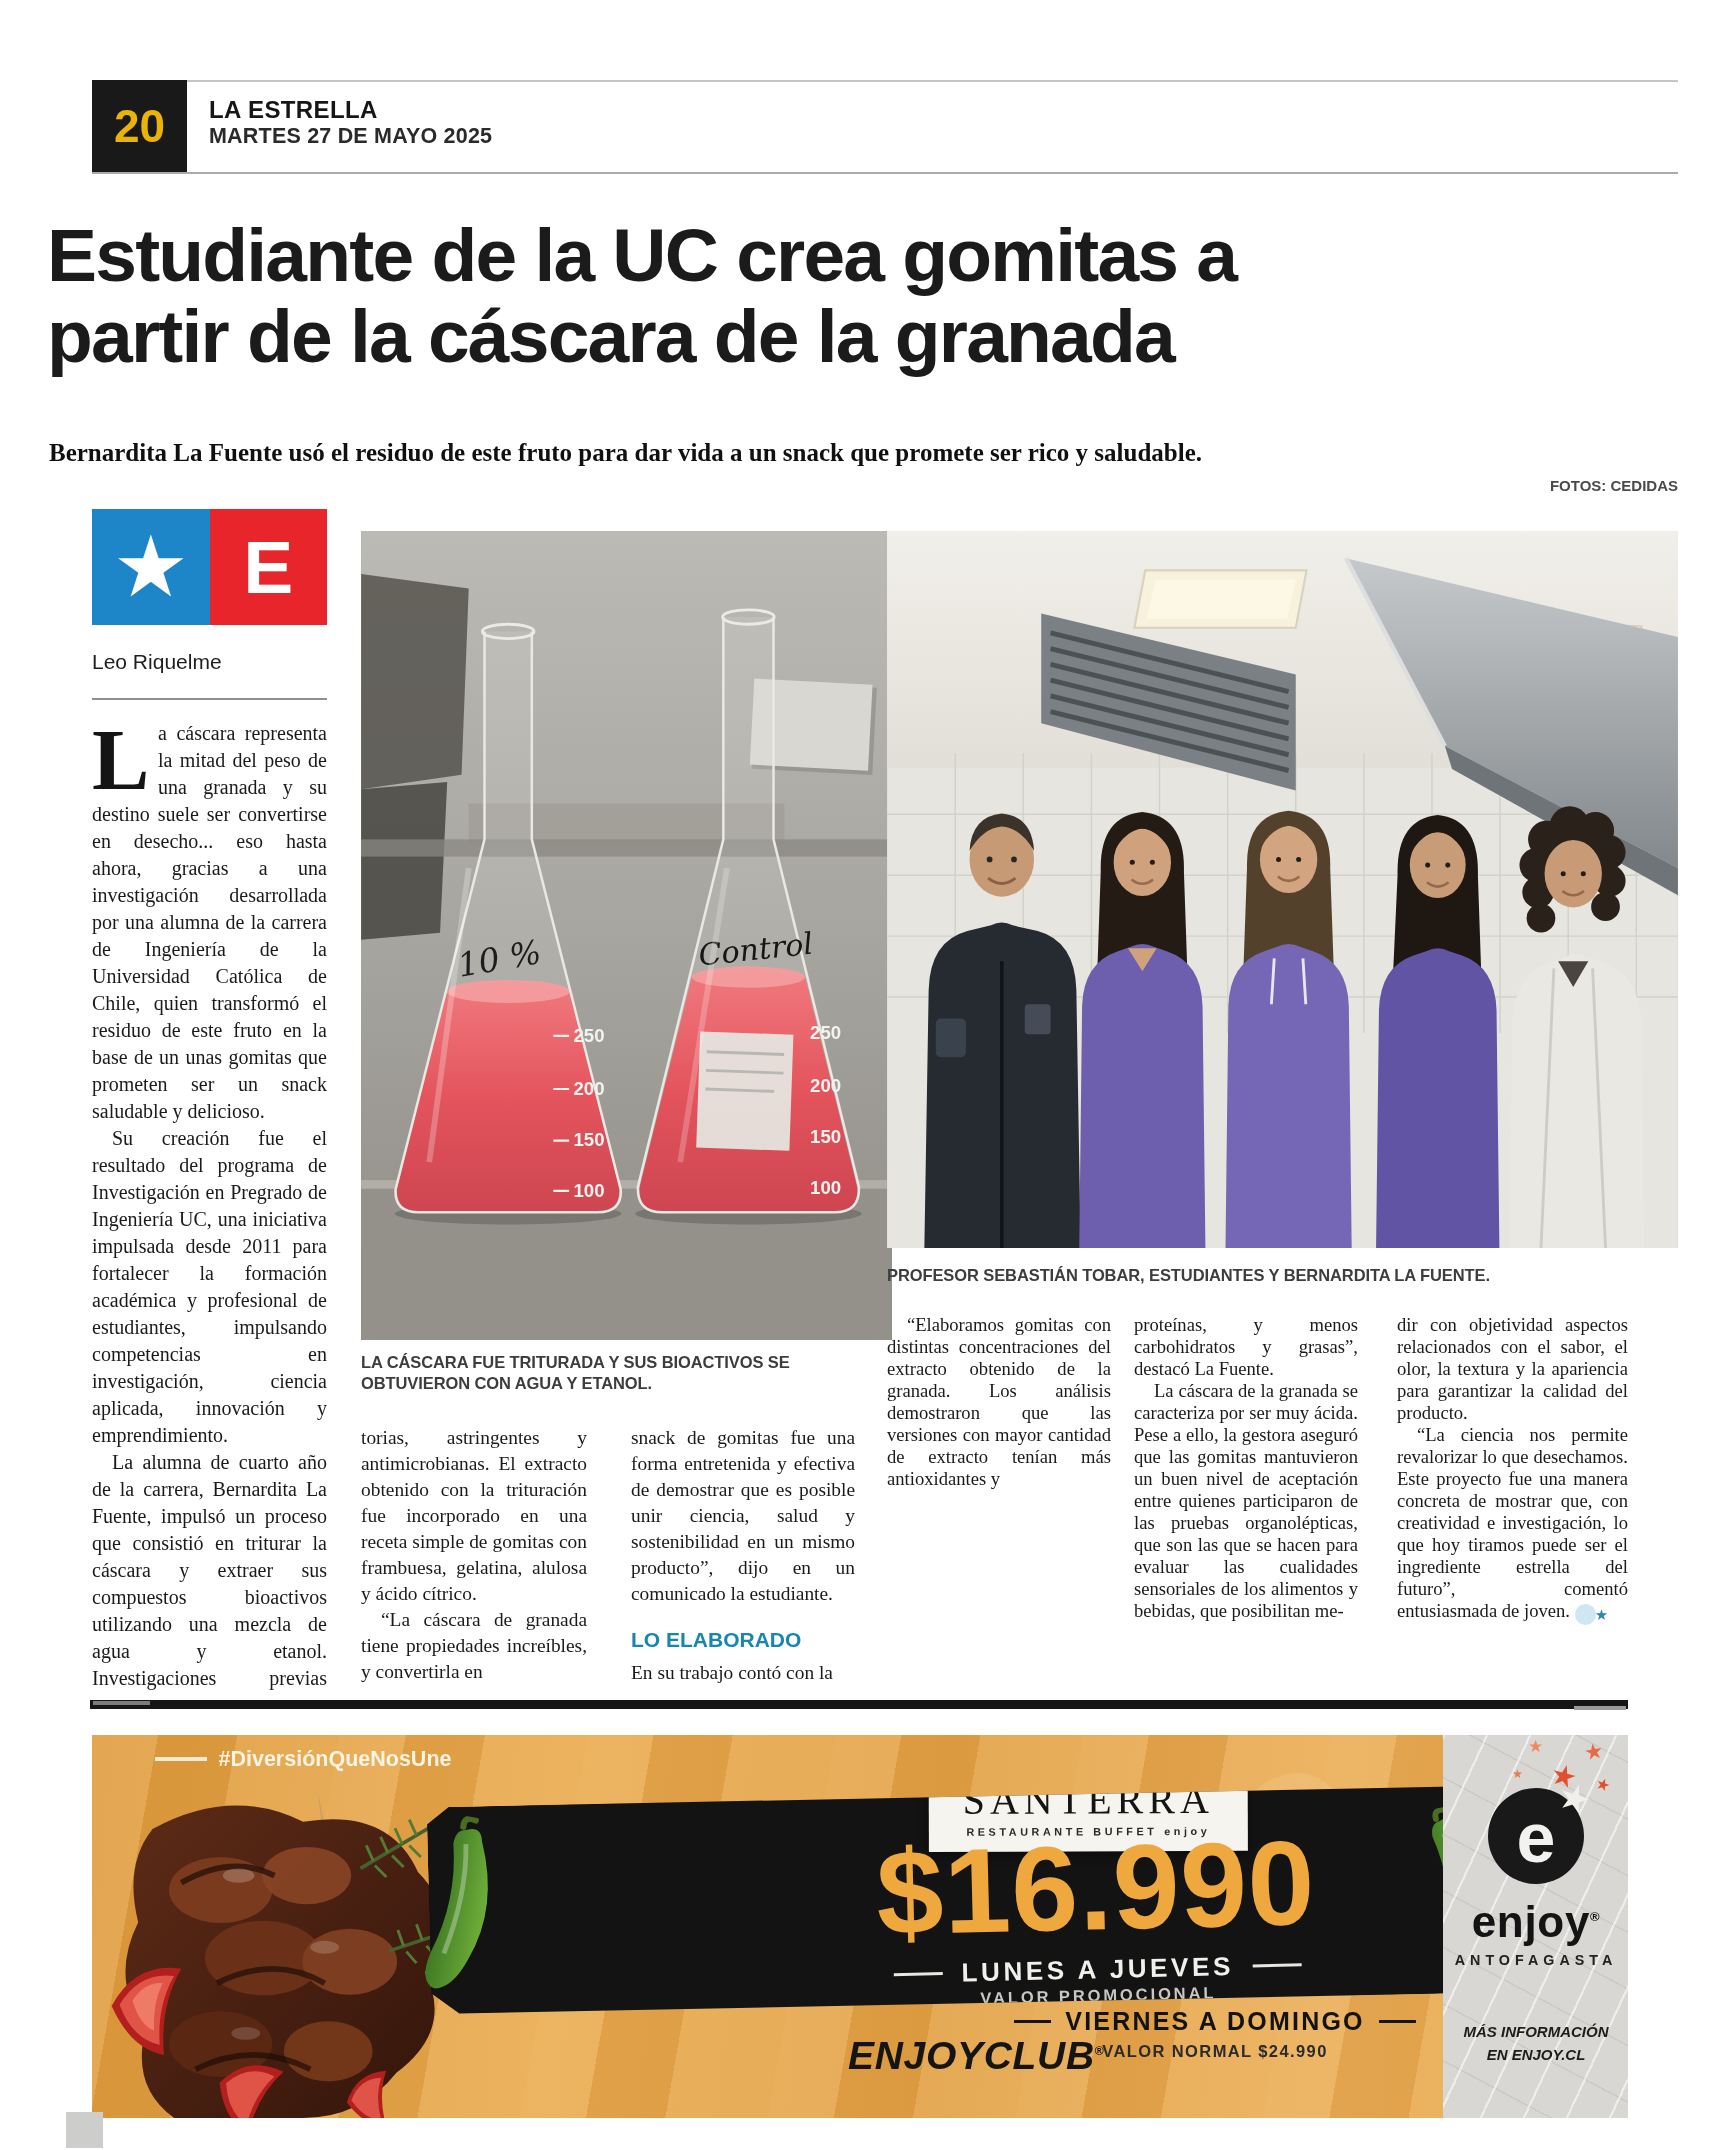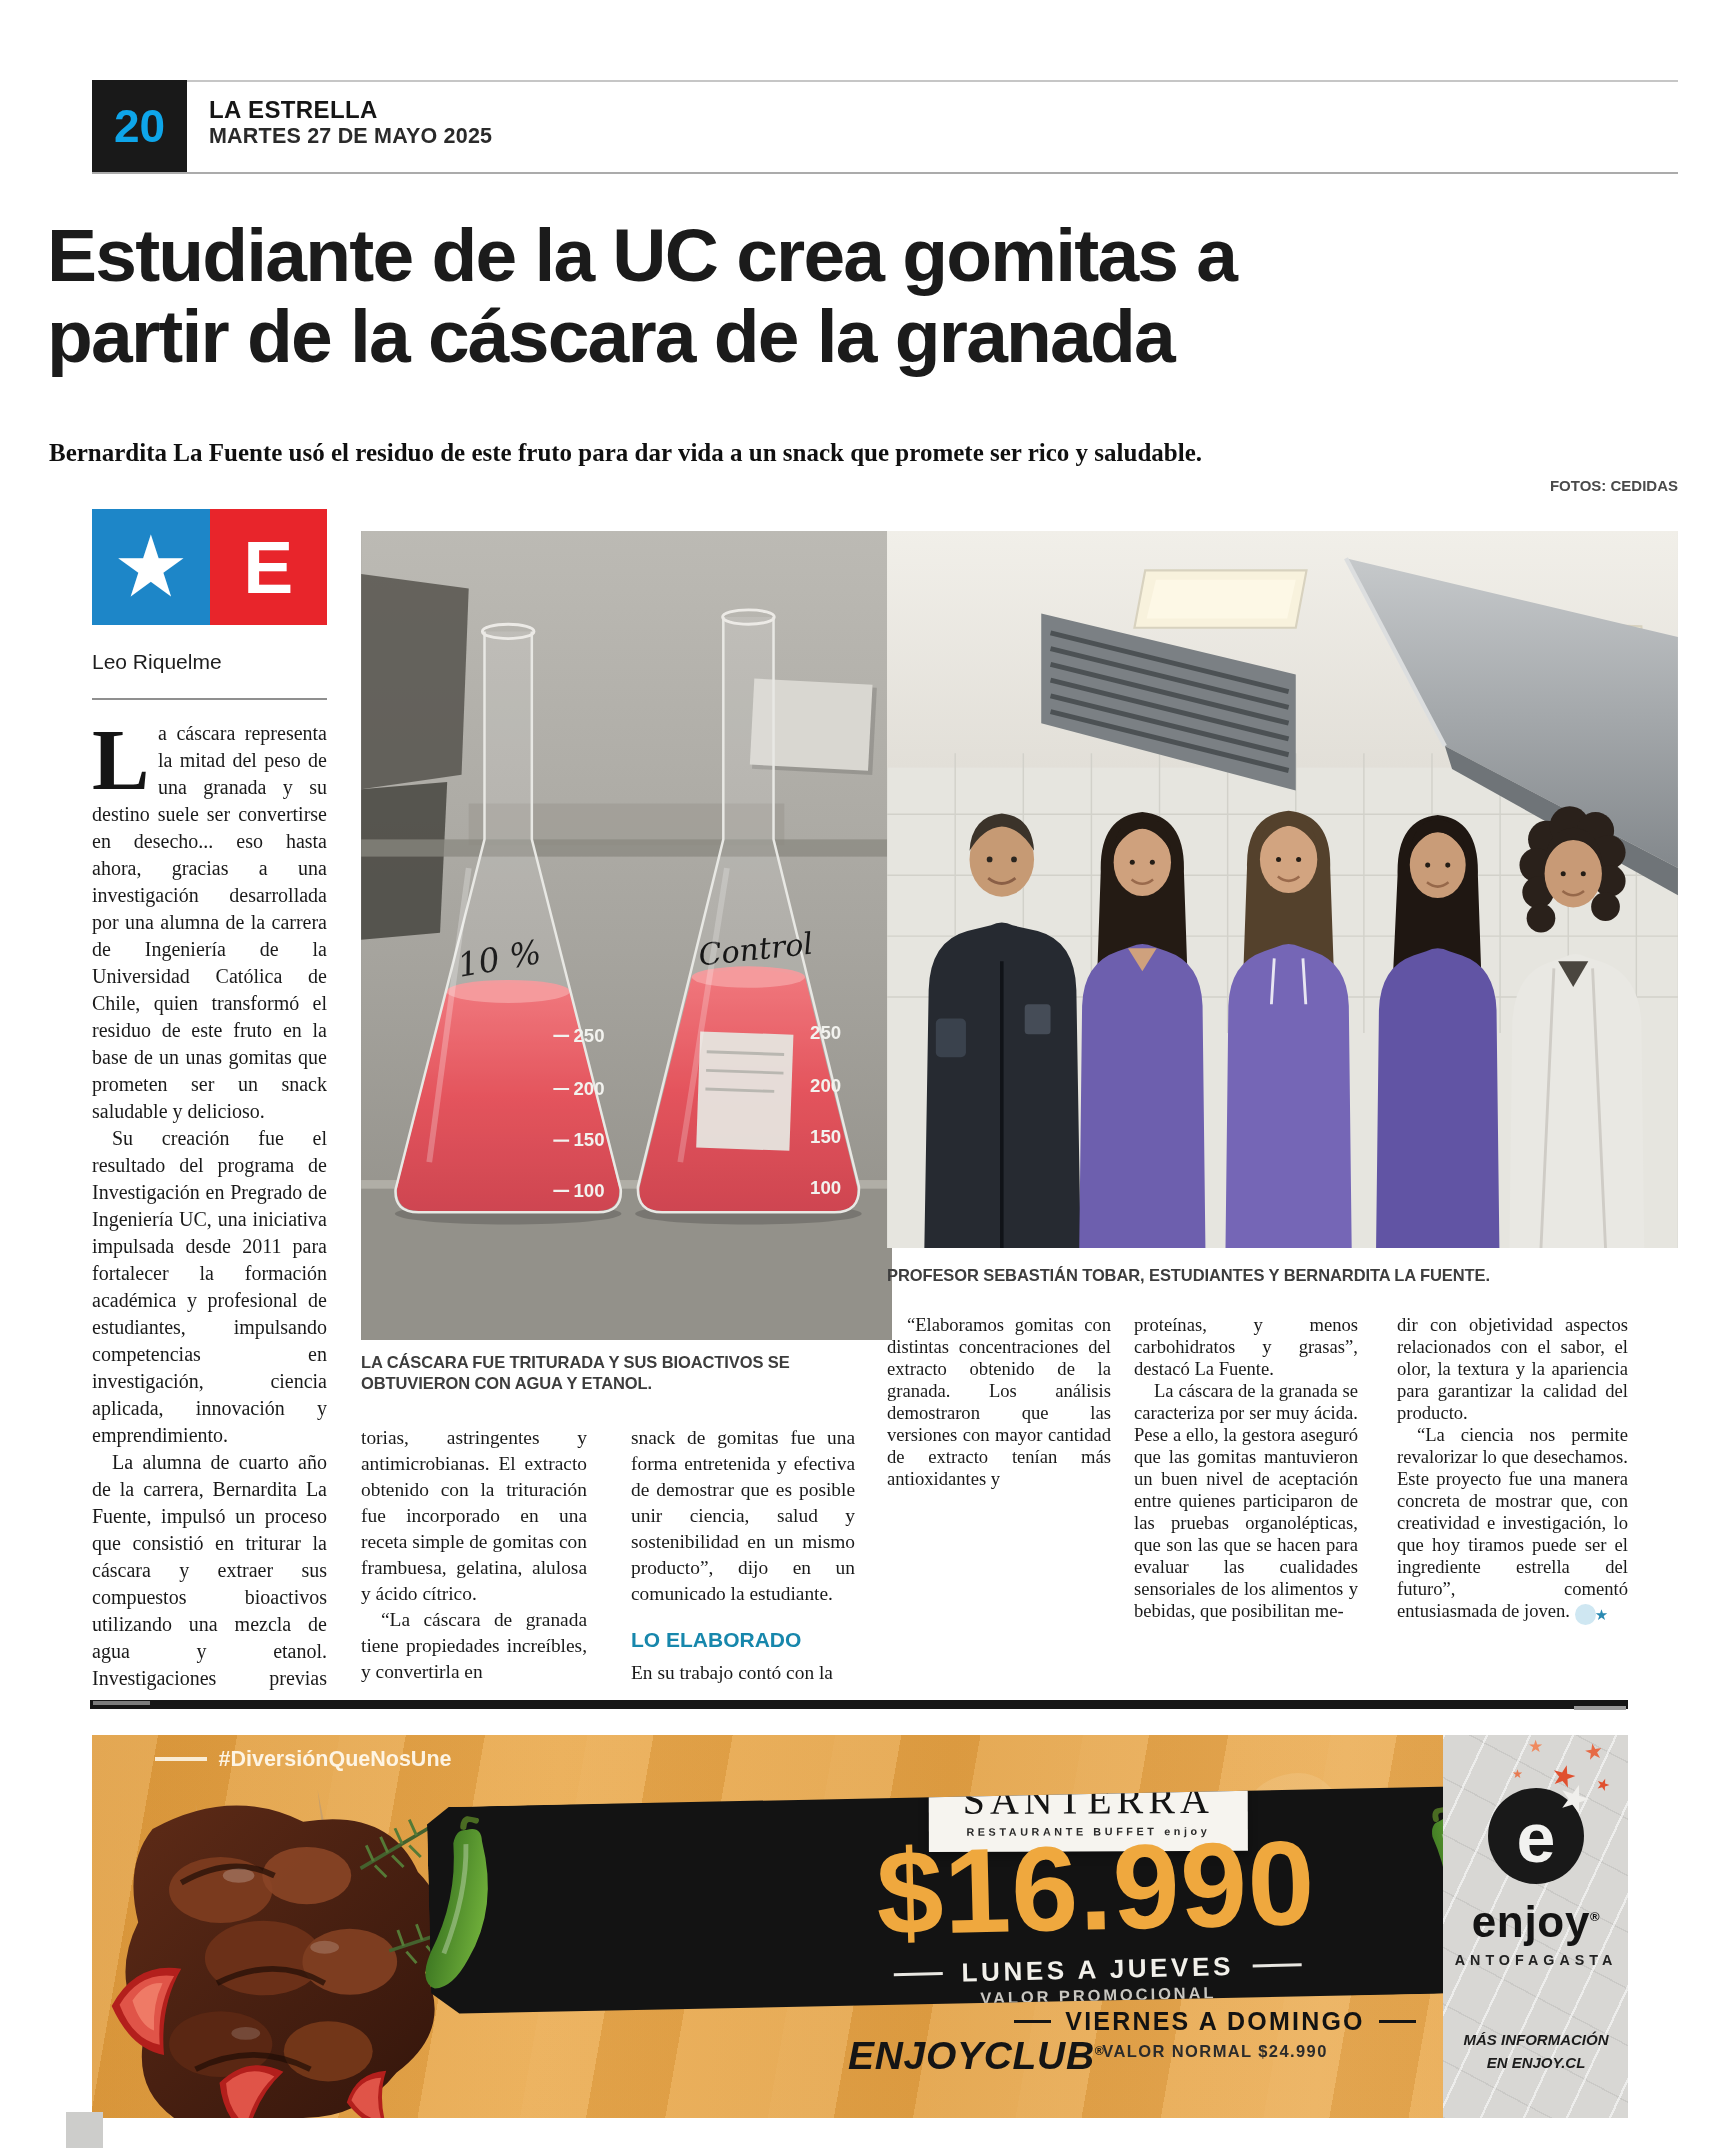--- a/index.html
+++ b/index.html
@@ -3,21 +3,21 @@
 <meta charset="utf-8">
 <style>
   html,body{margin:0;padding:0;background:#f4f4f2;}
   .page{position:relative;width:1721px;height:2151px;background:#ffffff;overflow:hidden;
         font-family:"Liberation Sans",sans-serif;color:#1c1c1c;}
   .abs{position:absolute;}
 
   
   .rule-top{left:92px;right:43px;top:80px;height:0;border-top:2.2px solid #c6c6c6;}
   .rule-bot{left:92px;right:43px;top:172px;height:0;border-top:2.9px solid #ababab;}
-  .pagenum{left:92px;top:80px;width:95px;height:92px;background:#191919;color:#0ea5e9;
+  .pagenum{left:92px;top:80px;width:95px;height:92px;background:#191919;color:#eab308;
            display:flex;align-items:center;justify-content:center;font-size:46px;font-weight:bold;text-align:center;}
   .masthead{left:209px;top:97px;line-height:1.12;}
   .masthead .m1{font-size:24px;font-weight:bold;letter-spacing:0.4px;color:#161616;}
   .masthead .m2{font-size:21.5px;font-weight:bold;color:#2a2a2a;letter-spacing:0.2px;}
 
   
   .headline{left:47px;top:215px;width:1649px;font-weight:bold;font-size:75px;line-height:81px;
             letter-spacing:-1.8px;color:#1b1b1b;}
   .subhead{left:49px;top:439px;width:1606px;font-family:"Liberation Serif",serif;font-weight:bold;
            font-size:25px;color:#101010;}
@@ -109,21 +109,21 @@
   .ecircle{position:absolute;left:50%;top:53px;transform:translateX(-50%);width:96px;height:96px;
            border-radius:50%;background:#191919;display:flex;align-items:center;justify-content:center;}
   .ecircle .eglyph{font-size:70px;font-weight:bold;color:#f2f2f0;line-height:1;margin-top:4.3px;}
   .ecircle .enotch{position:absolute;top:-11.5px;right:-7.2px;font-size:37px;color:#f0efec;
                    font-family:"DejaVu Sans",sans-serif;transform:rotate(18deg);}
   .ebrand{position:absolute;left:0;top:162px;width:100%;text-align:center;font-size:44px;
           font-weight:bold;color:#141414;letter-spacing:0.7px;}
   .ebrand sup{font-size:13px;}
   .ecity{position:absolute;left:0;top:217px;width:100%;text-align:center;font-size:14.3px;
          font-weight:bold;letter-spacing:5px;color:#222;}
-  .einfo{position:absolute;left:0;top:293px;width:100%;text-align:center;font-size:15px;
+  .einfo{position:absolute;left:0;top:285px;width:100%;text-align:center;font-size:15px;
          font-weight:bold;font-style:italic;color:#1c1c1c;line-height:23px;}
 
   .chili{position:absolute;}
 </style>
 </head>
 <body>
 
 <div class="page">
 
   <div class="abs rule-top"></div>

